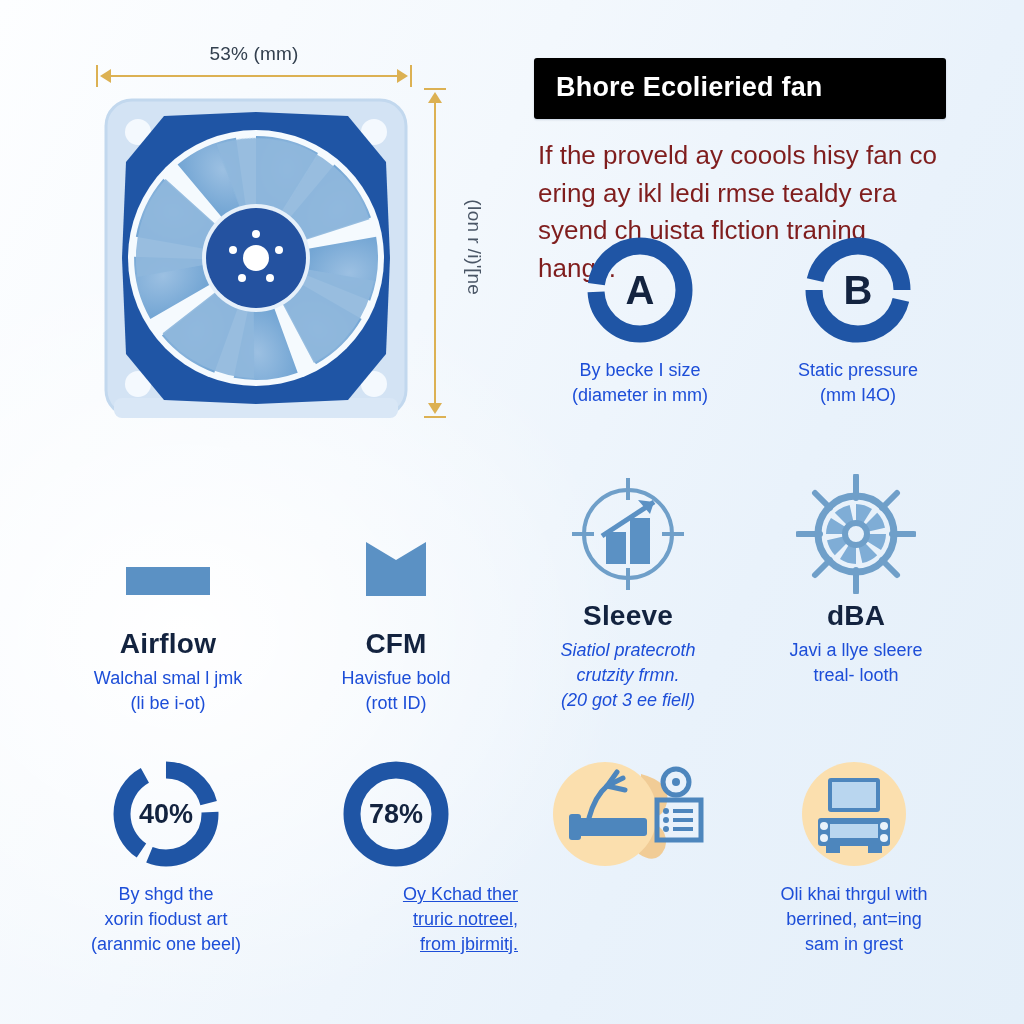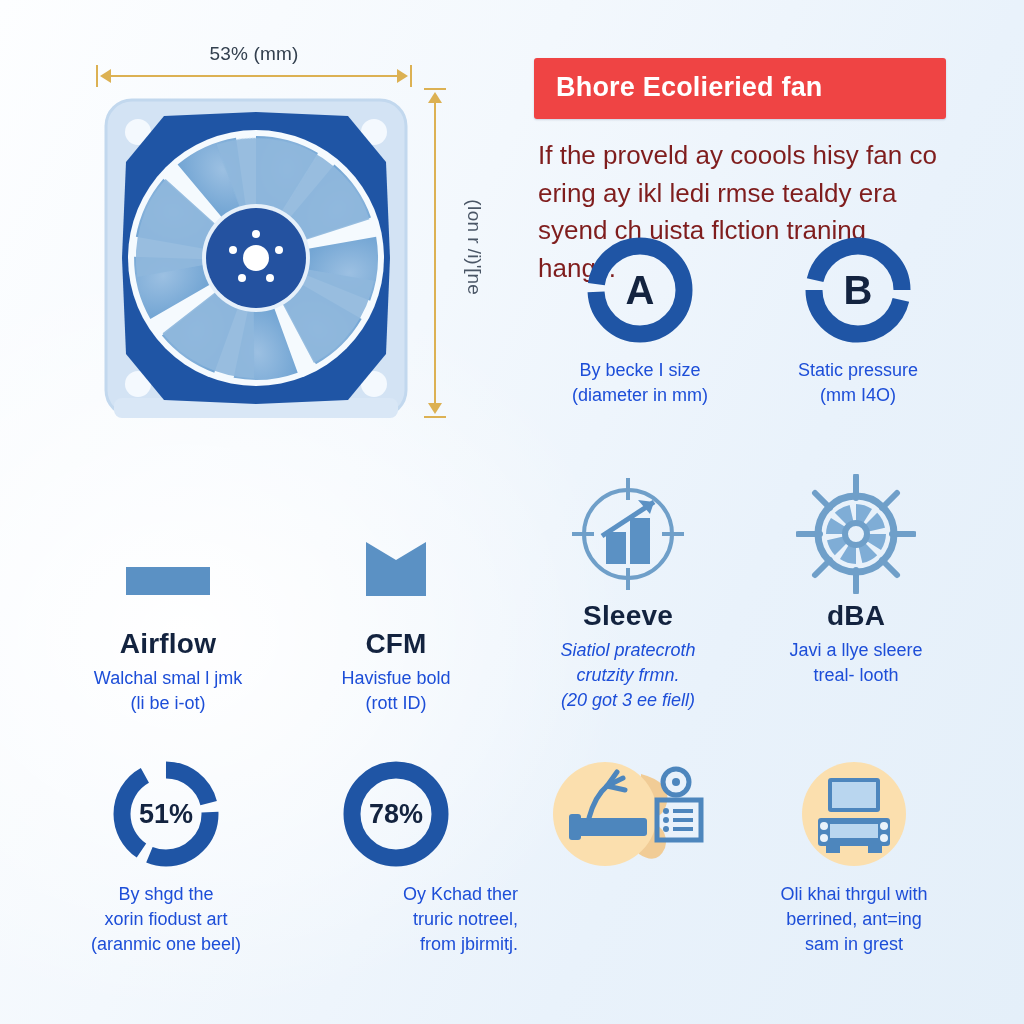--- a/index.html
+++ b/index.html
@@ -61,21 +61,21 @@
   }
   .dim-right-label span {
     transform:rotate(90deg); white-space:nowrap; display:block;
   }
 
   .fan-svg { position:absolute; left:96px; top:86px; }
 
   
   .header-card { position:absolute; left:534px; top:58px; width:412px; }
   .header-bar {
-    background:#ef4444; border-radius:3px; padding:14px 22px 16px;
+    background:#000000; border-radius:3px; padding:14px 22px 16px;
     box-shadow:0 1px 2px rgba(20,50,100,.18);
   }
   .header-title {
     color:#ffffff; font-size:27px; font-weight:bold; letter-spacing:.2px;
     white-space:nowrap;
   }
   .header-body {
     margin-top:18px; padding:0 4px; font-size:26px; line-height:1.45;
     color:#7f1d1d;
   }
@@ -294,38 +294,38 @@
     <div class="cell-desc" style="white-space:pre-line;">Javi a llye sleere
 treal- looth</div>
   </div>
 
   <div class="cell" style="left:38px; top:752px;">
     <div class="cell-icon">
       <div class="donut">
         <svg width="112" height="112" viewBox="0 0 112 112">
           <circle cx="56" cy="56" r="44" fill="none" stroke="#1f55a5" stroke-width="17" stroke-dasharray="58 9 88 9 90 22" transform="rotate(-90 56 56)"></circle>
         </svg>
-        <div class="pct">51%</div>
+        <div class="pct">40%</div>
       </div>
     </div>
     <div class="cell-desc tight" style="white-space:pre-line;">By shgd the
 xorin fiodust art
 (aranmic one beel)</div>
   </div>
 
   <div class="cell" style="left:268px; top:752px;text-align:right;">
     <div class="cell-icon">
       <div class="donut">
         <svg width="112" height="112" viewBox="0 0 112 112">
           <circle cx="56" cy="56" r="44" fill="none" stroke="#1f55a5" stroke-width="17"></circle>
         </svg>
         <div class="pct">78%</div>
       </div>
     </div>
-    <div class="cell-desc tight" style="white-space:pre-line;">Oy Kchad ther
+    <div class="cell-desc tight" style="white-space:pre-line;text-decoration:underline;">Oy Kchad ther
 truric notreel,
 from jbirmitj.</div>
   </div>
 
   <div class="cell" style="left:502px; top:752px;">
     <div class="cell-icon">
       <svg width="170" height="116" viewBox="0 0 170 116">
         <path d="M96 18 Q126 26 122 46 Q118 66 96 62 Z" fill="#f2c684" opacity=".85"></path>
         <path d="M96 62 Q126 70 120 92 Q112 110 94 98 Z" fill="#f2c684" opacity=".85"></path>
         <circle cx="60" cy="58" r="52" fill="#fbdfae"></circle>

